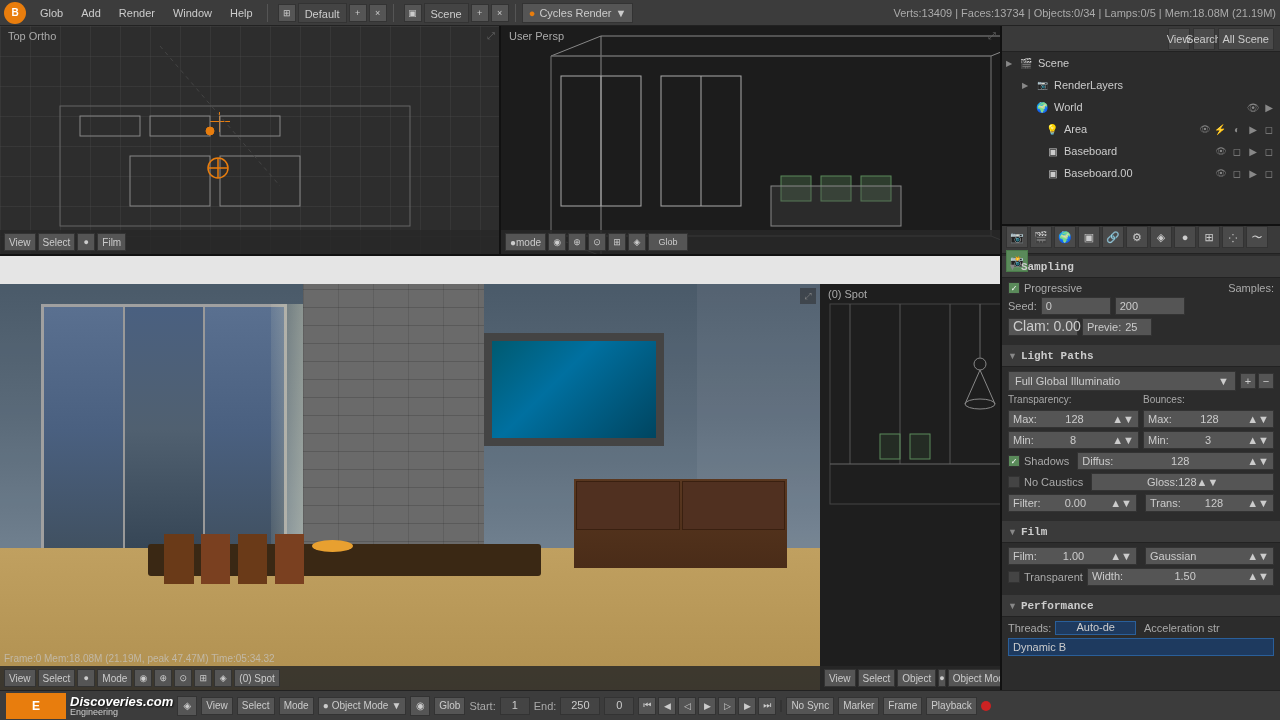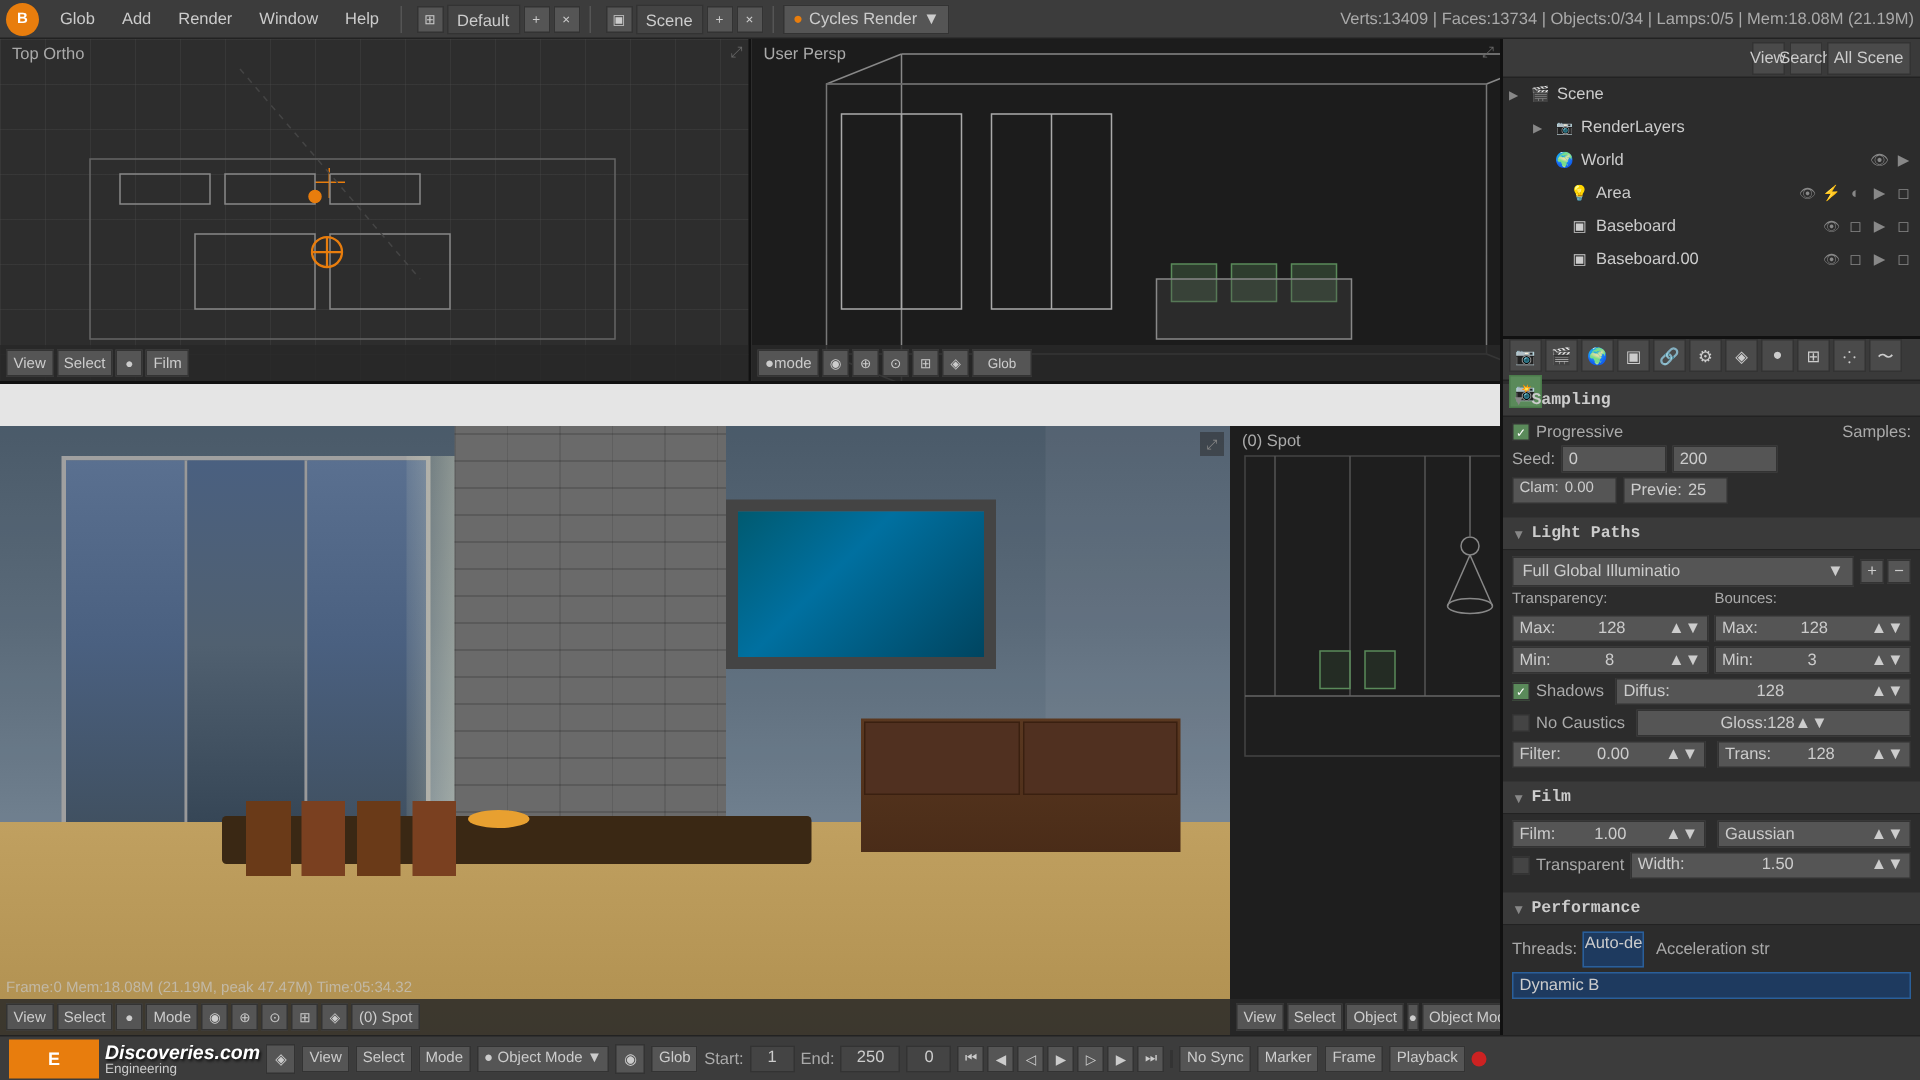--- a/index.html
+++ b/index.html
@@ -847,21 +847,21 @@
           <span class="prop-label" style="margin-left:auto;">Samples:</span>
         </div>
         <div class="sampling-row">
           <span class="prop-label">Seed:</span>
           <div class="prop-field-small" style="background:#555;border:1px solid #333;padding:1px 4px;height:18px;font-size:11px;display:flex;align-items:center;justify-content:space-between;">0</div>
           <div class="prop-field-small" style="background:#555;border:1px solid #333;padding:1px 4px;height:18px;font-size:11px;display:flex;align-items:center;justify-content:space-between;">
               <span>200</span>
             </div>
         </div>
         <div class="sampling-row">
-          <div class="prop-field-small" style="background:#555;border:1px solid #333;padding:1px 4px;height:18px;font-size:10px;display:flex;align-items:flex-start;">
+          <div class="prop-field-small" style="background:#555;border:1px solid #333;padding:1px 4px;height:18px;font-size:14px;display:flex;align-items:flex-end;">
             <span>Clam:</span>
             <span style="margin-left:4px;">0.00</span>
           </div>
           <div class="prop-field-small" style="background:#555;border:1px solid #333;padding:1px 4px;height:18px;font-size:11px;display:flex;align-items:center;">
             <span>Previe:</span>
             <span style="margin-left:4px;">25</span>
           </div>
         </div>
       </div>
 
@@ -986,21 +986,21 @@
         </div>
       </div>
 
       <div class="section-header">
         <span class="section-arrow">▼</span>
         <span class="section-title">Performance</span>
       </div>
       <div class="section-content">
         <div class="threads-row">
           <span class="prop-label">Threads:</span>
-          <div style="background:#1e3a5f;border:1px solid #2a5f9a;color:#ccc;padding:1px 0;height:24px;font-size:11px;display:flex;align-items:flex-start;">
+          <div style="background:#1e3a5f;border:1px solid #2a5f9a;color:#ccc;padding:1px 20px;height:14px;font-size:11px;display:flex;align-items:flex-end;">
             <span>Auto-de</span>
           </div>
           <span class="prop-label" style="margin-left:4px;">Acceleration str</span>
         </div>
         <div class="threads-row">
           <div style="background:#1e3a5f;border:1px solid #2a5f9a;color:#ccc;padding:1px 4px;height:18px;font-size:11px;display:flex;align-items:center;width:100%;justify-content:space-between;">
             <span>Dynamic B</span>
           </div>
         </div>
       </div>

